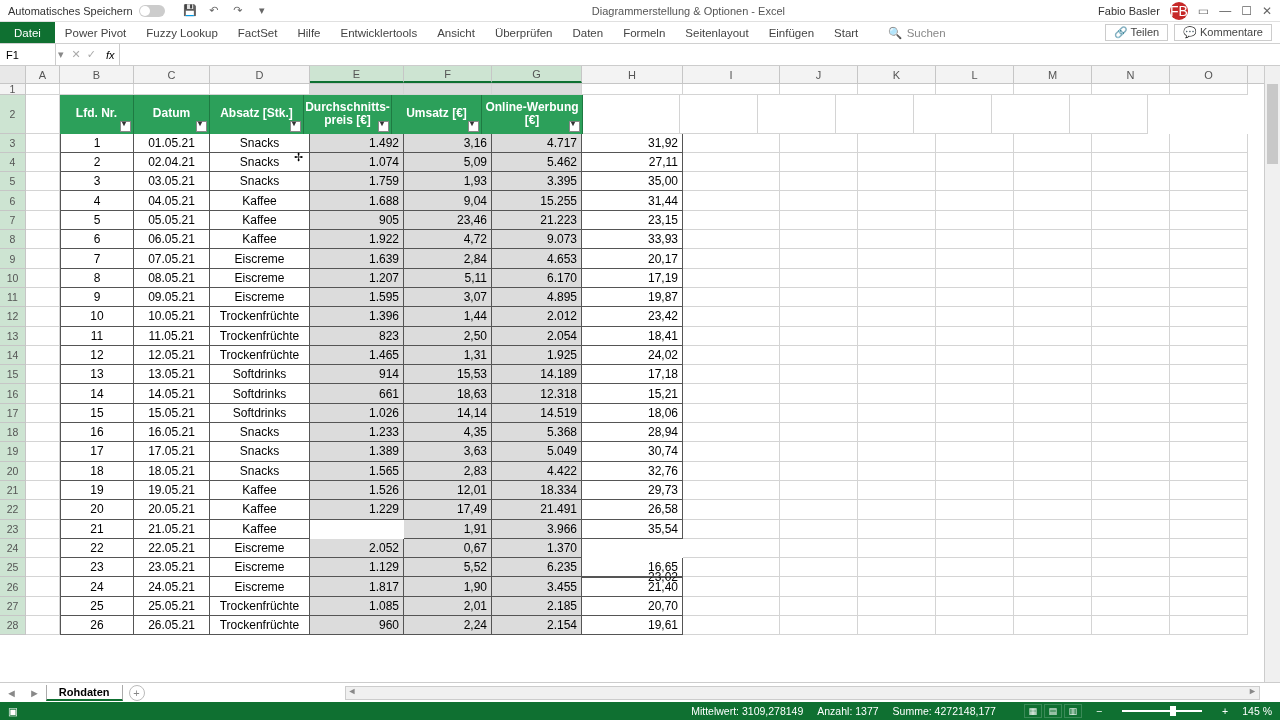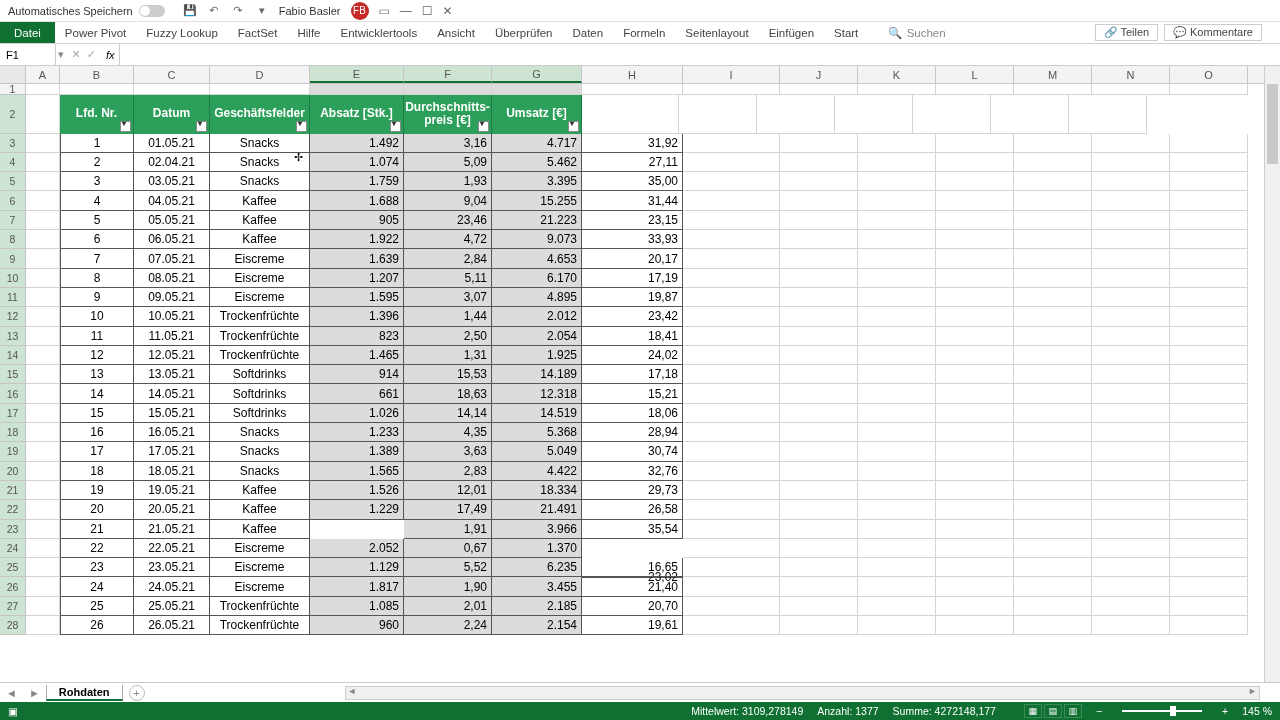--- a/index.html
+++ b/index.html
@@ -7,28 +7,28 @@
 
 
 .titlebar { height: 22px; background: #fff; display: flex; align-items: center; font-size: 11px; color: #333; border-bottom: 1px solid #e0e0e0; }
 .autosave { display: flex; align-items: center; gap: 6px; padding: 0 8px; }
 .toggle { width: 26px; height: 12px; background: #ccc; border-radius: 6px; position: relative; }
 .toggle::after { content: ''; width: 10px; height: 10px; background: #fff; border-radius: 50%; position: absolute; top: 1px; left: 1px; }
 .qat { display: flex; gap: 10px; padding: 0 10px; align-items: center; }
 .qat-icon { width: 14px; height: 14px; display: flex; align-items: center; justify-content: center; color: #666; font-size: 11px; }
 .title-center { flex: 1; text-align: center; color: #555; }
 .title-right { display: flex; align-items: center; gap: 10px; padding-right: 8px; }
-.avatar { width: 18px; height: 18px; background: #c62828; border-radius: 50%; color: #fff; display: flex; align-items: center; justify-content: center; font-size: 10px; }
+.avatar { width: 18px; height: 18px; background: #c62828; border-radius: 50%; color: #fff; display: flex; align-items: center; justify-content: center; font-size: 14px; }
 .win-btn { font-size: 12px; color: #666; }
 
 
 .ribbon-tabs { height: 22px; background: #fff; display: flex; align-items: center; font-size: 11.5px; border-bottom: 1px solid #d0d0d0; }
 .tab-file { background: #0f7031; color: #fff; padding: 0 14px; height: 100%; display: flex; align-items: center; }
 .tab { padding: 0 10px; height: 100%; display: flex; align-items: center; color: #444; cursor: pointer; }
-.ribbon-right { margin-left: auto; display: flex; gap: 6px; padding-right: 18px; align-items: center; }
+.ribbon-right { margin-left: auto; display: flex; gap: 6px; padding-right: 8px; align-items: center; }
 .rbtn { border: 1px solid #ccc; padding: 1px 8px; font-size: 11px; color: #444; background: #fff; }
 .search-box { margin-left: 20px; color: #888; display: flex; align-items: center; gap: 4px; }
 
 
 .fbar { height: 22px; display: flex; align-items: center; border-bottom: 1px solid #ccc; font-size: 11px; }
 .namebox { width: 56px; border-right: 1px solid #ccc; padding: 0 6px; height: 100%; display: flex; align-items: center; }
 .fbar-btns { display: flex; gap: 6px; padding: 0 6px; color: #aaa; }
 .fx { font-style: italic; padding: 0 4px; border-right: 1px solid #ccc; height: 100%; display: flex; align-items: center; }
 
 
@@ -92,20 +92,21 @@
   <div class="autosave">
     <span>Automatisches Speichern</span>
     <div class="toggle"></div>
   </div>
   <div class="qat">
     <span class="qat-icon">💾</span>
     <span class="qat-icon">↶</span>
     <span class="qat-icon">↷</span>
     <span class="qat-icon">▾</span>
   </div>
+  <div class="title-center">Diagrammerstellung &amp; Optionen  -  Excel</div>
   <div class="title-right">
     <span>Fabio Basler</span>
     <div class="avatar">FB</div>
     <span class="win-btn">▭</span>
     <span class="win-btn">—</span>
     <span class="win-btn">☐</span>
     <span class="win-btn">✕</span>
   </div>
 </div>
 
@@ -180,24 +181,24 @@
         <div class="cell cL"></div>
         <div class="cell cM"></div>
         <div class="cell cN"></div>
         <div class="cell cO"></div>
       </div>
       <div class="row hrow">
         <div class="rh selhdr">2</div>
         <div class="cell cA"></div>
         <div class="hcell cB">Lfd. Nr.<div class="drop"></div></div>
         <div class="hcell cC">Datum<div class="drop"></div></div>
-        <div class="hcell cD">Geschäftsfelder<div class="drop"></div></div>
         <div class="hcell cE">Absatz  [Stk.]<div class="drop"></div></div>
         <div class="hcell cF">Durchschnitts-<br>preis [€]<div class="drop"></div></div>
         <div class="hcell cG">Umsatz [€]<div class="drop"></div></div>
+        <div class="hcell cH">Online-Werbung [€]<div class="drop"></div></div>
         <div class="cell cI"></div>
         <div class="cell cJ"></div>
         <div class="cell cK"></div>
         <div class="cell cL"></div>
         <div class="cell cM"></div>
         <div class="cell cN"></div>
         <div class="cell cO"></div>
       </div>
       <div class="row">
         <div class="rh selhdr">3</div>

